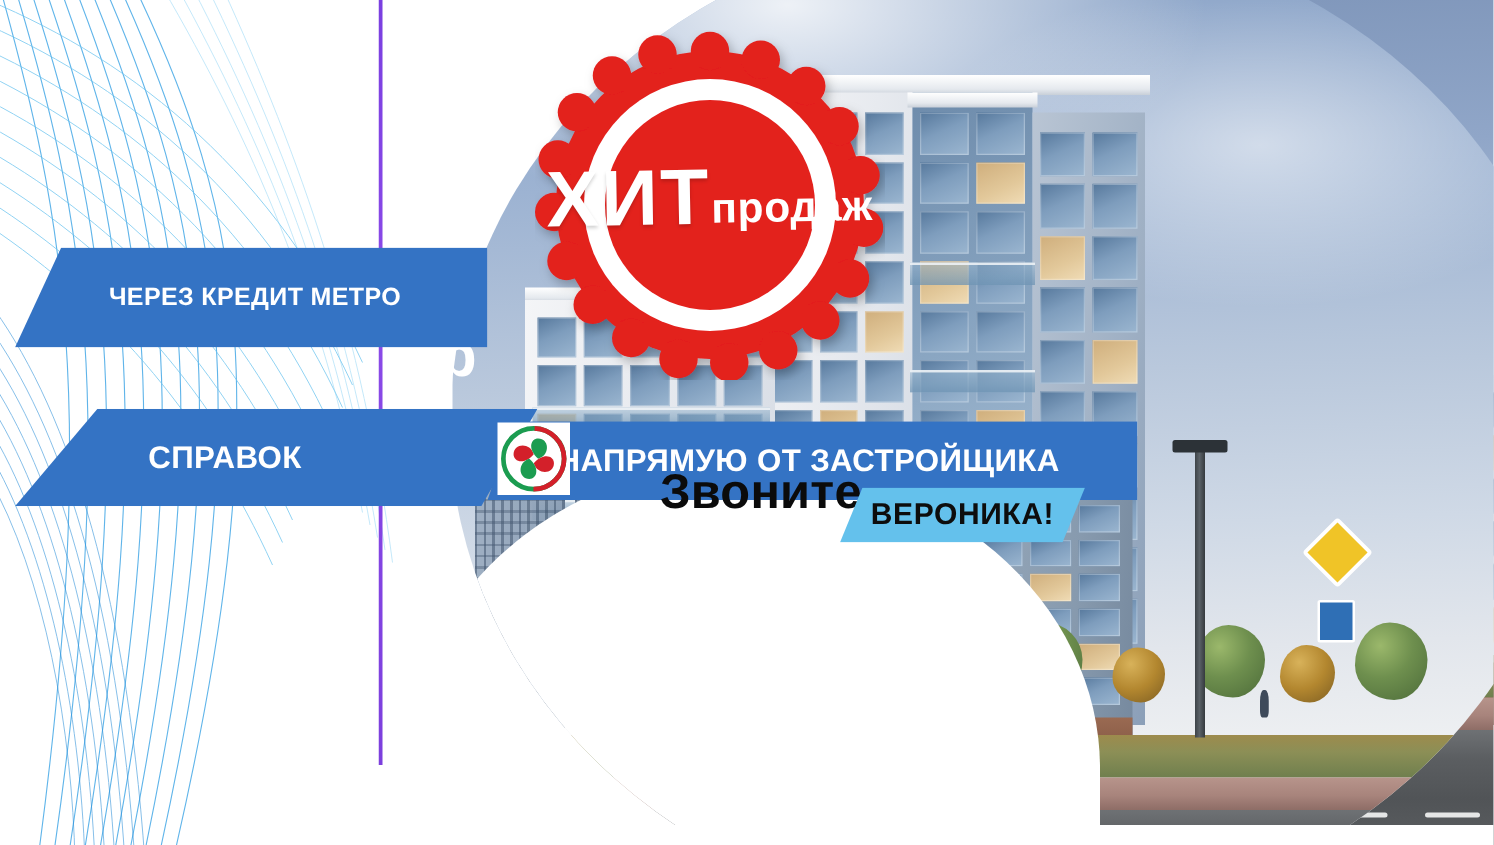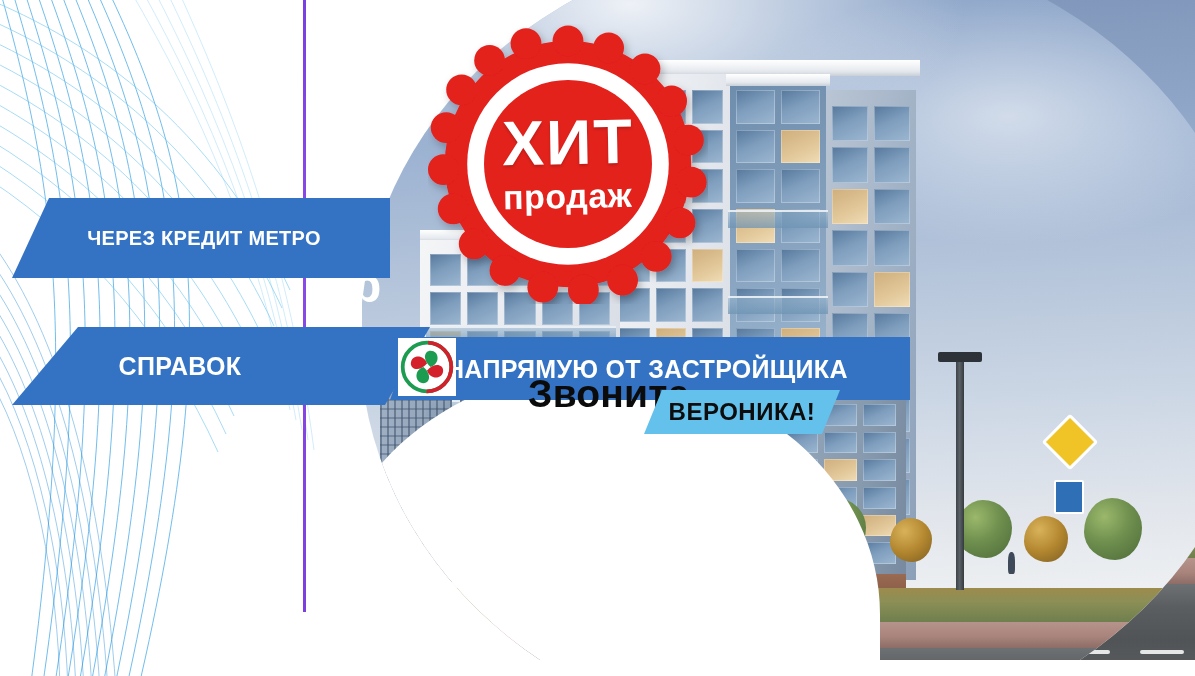--- a/index.html
+++ b/index.html
@@ -139,21 +139,21 @@
     box-sizing:border-box;padding-right:66px;padding-bottom:4px;
   }
   .rib-dev{
     left:390px; top:337px; width:520px; height:63px;
     clip-path:polygon(22px 0, 520px 0, 520px 63px, 0px 63px);
     font-size:25px;
     box-sizing:border-box;padding-left:56px;padding-right:8px;
     justify-content:flex-start;
   }
   .rib-veronika{
-    left:644px; top:390px; width:196px; height:44px;
+    left:672px; top:390px; width:196px; height:44px;
     clip-path:polygon(18px 0, 196px 0, 178px 44px, 0px 44px);
     font-size:24px;
     box-sizing:border-box;
     letter-spacing:.5px;
   }
 
   .zvonite{
     position:absolute;left:528px;top:372px;
     font-size:39px;font-weight:bold;color:#0b0b0b;
     letter-spacing:.2px;
@@ -170,21 +170,21 @@
     position:absolute;left:398px;top:338px;width:58px;height:58px;
     background:#ffffff;display:flex;align-items:center;justify-content:center;
   }
 
   
   .badge{
     position:absolute;left:428px;top:24px;width:280px;height:280px;
   }
   .badge-txt{
     position:absolute;inset:0;
-    display:flex;flex-direction:column;align-items:center;justify-content:center;
+    display:flex;flex-direction:row;align-items:center;justify-content:center;
     color:#ffffff;pointer-events:none;
   }
   .badge-top{
     font-size:63px;font-weight:bold;letter-spacing:2px;line-height:.95;
     transform:translateY(-4px) rotate(-1deg);
     text-shadow:0 2px 3px rgba(0,0,0,.18);
   }
   .badge-bot{
     font-size:34px;font-weight:bold;letter-spacing:.5px;line-height:1;
     transform:translateY(2px) rotate(-1deg);

